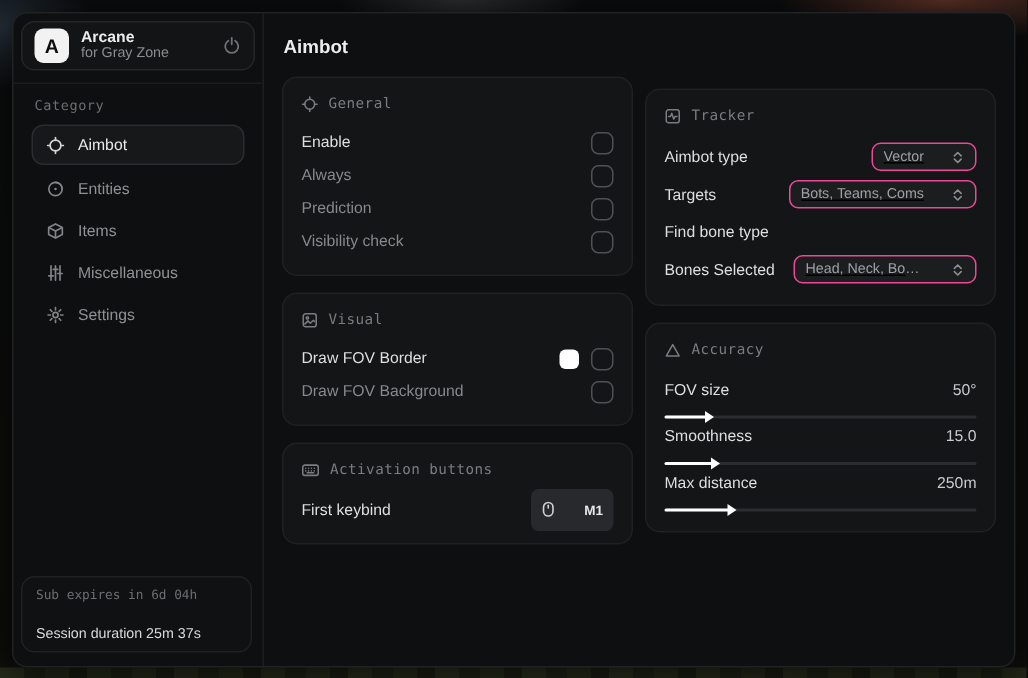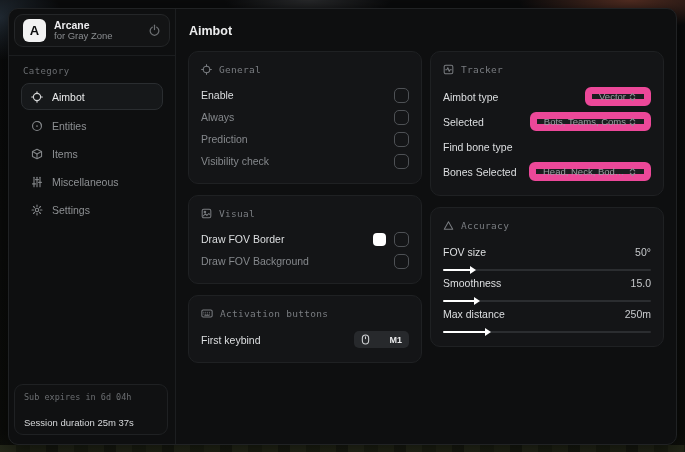--- a/index.html
+++ b/index.html
@@ -62,21 +62,21 @@
   .footer-card {
     margin:0 7px 9px 5px; border:1px solid #1f2123; border-radius:9px;
     padding:7px 9px 6px; display:flex; flex-direction:column; gap:15px; background:#101112;
   }
   .footer-sub { font-family:"DejaVu Sans Mono", monospace; font-size:8.5px; color:#6b6e71; }
   .footer-session { font-size:9.5px; color:#d7d9db; }
 
   
   .main { flex:1; padding:13px 12px 12px; overflow:hidden; }
   .page-title { font-size:12.5px; font-weight:bold; color:#ecedee; margin:2px 0 13px 1px; }
-  .columns { display:flex; gap:8px; align-items:flex-start; }
+  .columns { display:flex; gap:8px; align-items:center; }
   .col { flex:1; min-width:0; }
 
   .panel {
     background:#141517; border:1px solid #1f2123; border-radius:10px;
     padding:8px 12px 11px; margin-bottom:11px;
   }
   .panel-header {
     display:flex; align-items:center; gap:7px; padding:4px 0 9px;
     font-family:"DejaVu Sans Mono", monospace; font-size:9.5px; color:#797c80; letter-spacing:.3px;
   }
@@ -89,31 +89,31 @@
   .act-row { height:23px; }
 
   .checkbox {
     width:15px; height:15px; border:1.5px solid #4e5155; border-radius:5px;
     background:transparent; flex:none; cursor:pointer;
   }
   .right-group { display:flex; align-items:center; gap:8px; }
   .swatch { width:13px; height:13px; border-radius:4px; flex:none; cursor:pointer; }
 
   .dropdown {
-    display:flex; align-items:center; gap:2px; background:#1b1d1f; border:7px solid #ec4899;
-    border-radius:6px; padding:2px 7px; height:19px; max-width:150px; cursor:pointer;
+    display:flex; align-items:center; gap:18px; background:#1b1d1f; border:1px solid #ec4899;
+    border-radius:6px; padding:2px 7px; height:19px; max-width:150px; cursor:pointer;text-decoration:underline;
   }
   .dropdown-value {
     font-size:9.5px; color:#9da0a4; white-space:nowrap; overflow:hidden; text-overflow:ellipsis;
   }
   .dropdown .dicon { display:flex; color:#8b8e92; flex:none; }
 
   .keybind {
     display:flex; align-items:center; gap:19px; background:#27292c; border-radius:5px;
-    padding:2px 7px; height:17px; color:#e9eaeb; font-size:9px; font-weight:bold; cursor:pointer;
+    padding:2px 7px; height:28px; color:#e9eaeb; font-size:9px; font-weight:bold; cursor:pointer;
   }
   .keybind .kicon { display:flex; color:#cfd1d3; }
 
   .acc-row { margin-top:2px; }
   .acc-top { display:flex; align-items:center; justify-content:space-between; height:20px; }
   .acc-value { font-size:10.5px; color:#c7c9cc; }
   .slider { position:relative; height:2px; background:#2b2d30; border-radius:2px; margin:7px 0 12px; cursor:pointer; }
   .slider-fill { position:relative; height:2px; background:#ffffff; border-radius:2px; }
   .slider-fill::after {
     content:""; position:absolute; right:-2px; top:-3px;
@@ -323,21 +323,21 @@
                 <span class="dropdown-value">Vector</span>
                 <span class="dicon">
                   <svg width="9" height="10" viewBox="0 0 10 10" fill="none" stroke="currentColor" stroke-width="1.2" stroke-linecap="round" stroke-linejoin="round">
                     <path d="M2.5 3.8 5 1.3 7.5 3.8M2.5 6.2 5 8.7 7.5 6.2"></path>
                   </svg>
                 </span>
               </span>
             </div>
 
             <div class="row tracker-row">
-              <span class="row-label">Selected</span>
+              <span class="row-label">Targets</span>
               <span class="dropdown">
                 <span class="dropdown-value">Bots, Teams, Coms</span>
                 <span class="dicon">
                   <svg width="9" height="10" viewBox="0 0 10 10" fill="none" stroke="currentColor" stroke-width="1.2" stroke-linecap="round" stroke-linejoin="round">
                     <path d="M2.5 3.8 5 1.3 7.5 3.8M2.5 6.2 5 8.7 7.5 6.2"></path>
                   </svg>
                 </span>
               </span>
             </div>
 

